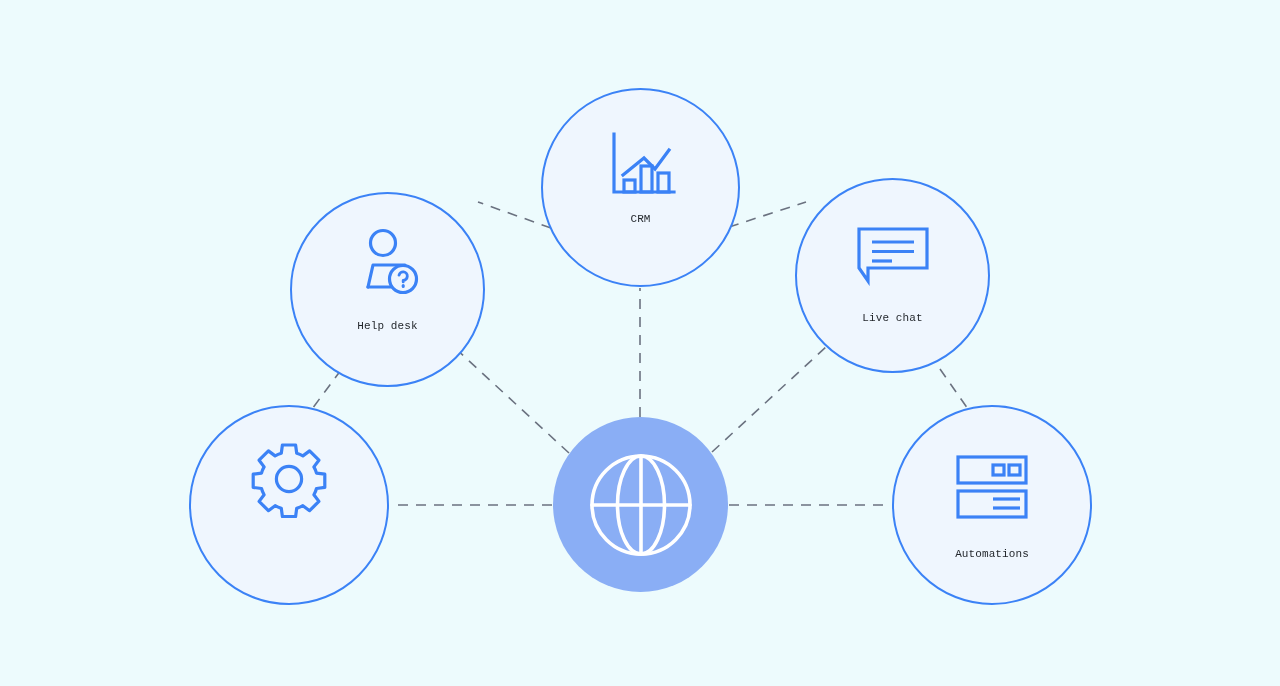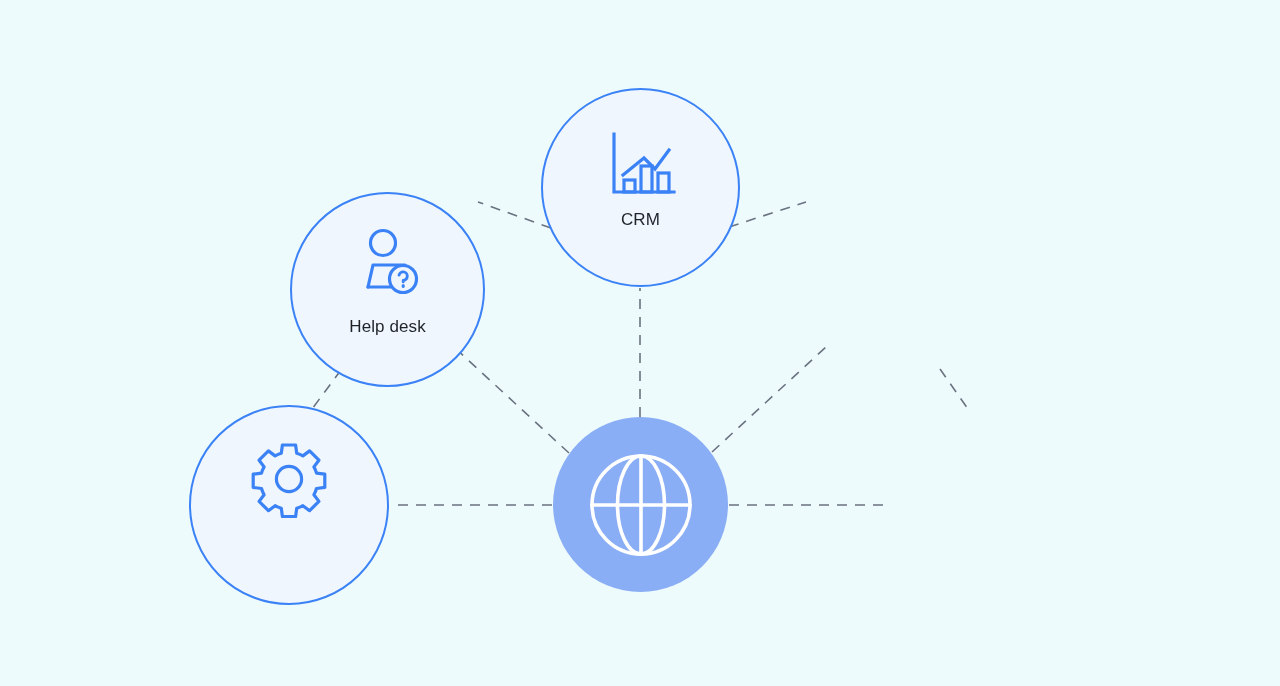--- a/index.html
+++ b/index.html
@@ -42,25 +42,26 @@
   .node-hub {
     background: #8aaef5;
     align-items: center;
     justify-content: center;
   }
   .node-icon {
     display: block;
   }
   .node-label {
     color: #1f2328;
-    font-size: 17px;
+    font-size: 11px;
     line-height: 21px;
     text-align: center;
     white-space: pre-line;
     letter-spacing: 0.1px;
+    font-family: Liberation Mono, monospace;
   }
 
   
   #node-crm        { left: 541px; top: 88px;  width: 199px; height: 199px; }
   #node-crm .node-icon  { margin-top: 38px; }
   #node-crm .node-label { margin-top: 9px; }
 
   #node-helpdesk   { left: 290px; top: 192px; width: 195px; height: 195px; }
   #node-helpdesk .node-icon  { margin-top: 32px; }
   #node-helpdesk .node-label { margin-top: 18px; }
@@ -127,30 +128,54 @@
         <path d="M16 61 L21 39 L53 39 L53 48"></path>
         <line x1="16" y1="61" x2="42" y2="61"></line>
         <circle cx="51" cy="53" r="13.5" fill="#eff6fe"></circle>
         <path d="M47 49.2 a4.2 4.2 0 1 1 4.2 5.1 v1.6" stroke-width="2.8"></path>
         <line x1="51.2" y1="59.6" x2="51.2" y2="60.4" stroke-width="3"></line>
       </g>
     </svg>
     <div class="node-label">Help desk</div>
   </div>
 
+  <div class="node node-outer" id="node-livechat">
+    <svg class="node-icon" width="74" height="60" viewBox="0 0 74 60" xmlns="http://www.w3.org/2000/svg">
+      <g fill="none" stroke="#3b82f6" stroke-width="3.2" stroke-linecap="butt" stroke-linejoin="miter">
+        <path d="M3 3 H71 V42 H12 L12 55 L3 42 Z"></path>
+        <line x1="16" y1="16" x2="58" y2="16"></line>
+        <line x1="16" y1="25.5" x2="58" y2="25.5"></line>
+        <line x1="16" y1="35" x2="36" y2="35"></line>
+      </g>
+    </svg>
+    <div class="node-label">Live chat</div>
+  </div>
 
   <div class="node node-outer" id="node-project">
     <svg class="node-icon" width="78" height="78" viewBox="0 0 78 78" xmlns="http://www.w3.org/2000/svg">
       <g fill="none" stroke="#3b82f6" stroke-width="3.2" stroke-linejoin="round" stroke-linecap="round">
         <path d="M32.4 5 h13.2 l1.1 8.3 a26 26 0 0 1 6.2 2.6 l6.7 -5 l9.3 9.3 l-5 6.7 a26 26 0 0 1 2.6 6.2 l8.3 1.1 v13.2 l-8.3 1.1 a26 26 0 0 1 -2.6 6.2 l5 6.7 l-9.3 9.3 l-6.7 -5 a26 26 0 0 1 -6.2 2.6 l-1.1 8.3 h-13.2 l-1.1 -8.3 a26 26 0 0 1 -6.2 -2.6 l-6.7 5 l-9.3 -9.3 l5 -6.7 a26 26 0 0 1 -2.6 -6.2 l-8.3 -1.1 v-13.2 l8.3 -1.1 a26 26 0 0 1 2.6 -6.2 l-5 -6.7 l9.3 -9.3 l6.7 5 a26 26 0 0 1 6.2 -2.6 Z"></path>
         <circle cx="39" cy="39" r="12.6"></circle>
       </g>
     </svg>
   </div>
 
+  <div class="node node-outer" id="node-automations">
+    <svg class="node-icon" width="74" height="66" viewBox="0 0 74 66" xmlns="http://www.w3.org/2000/svg">
+      <g fill="none" stroke="#3b82f6" stroke-width="3.2" stroke-linecap="butt" stroke-linejoin="miter">
+        <rect x="3" y="3" width="68" height="26"></rect>
+        <rect x="3" y="37" width="68" height="26"></rect>
+        <rect x="38" y="11" width="11" height="10"></rect>
+        <rect x="54" y="11" width="11" height="10"></rect>
+        <line x1="38" y1="45" x2="65" y2="45"></line>
+        <line x1="38" y1="54" x2="65" y2="54"></line>
+      </g>
+    </svg>
+    <div class="node-label">Automations</div>
+  </div>
 
   <div class="node node-hub" id="node-hub">
     <svg class="node-icon" width="112" height="112" viewBox="0 0 112 112" xmlns="http://www.w3.org/2000/svg">
       <g fill="none" stroke="#ffffff" stroke-width="3.6" stroke-linecap="round">
         <circle cx="56" cy="56" r="49"></circle>
         <line x1="56" y1="7" x2="56" y2="105"></line>
         <line x1="7" y1="56" x2="105" y2="56"></line>
         <ellipse cx="56" cy="56" rx="23.5" ry="49"></ellipse>
       </g>
     </svg>

